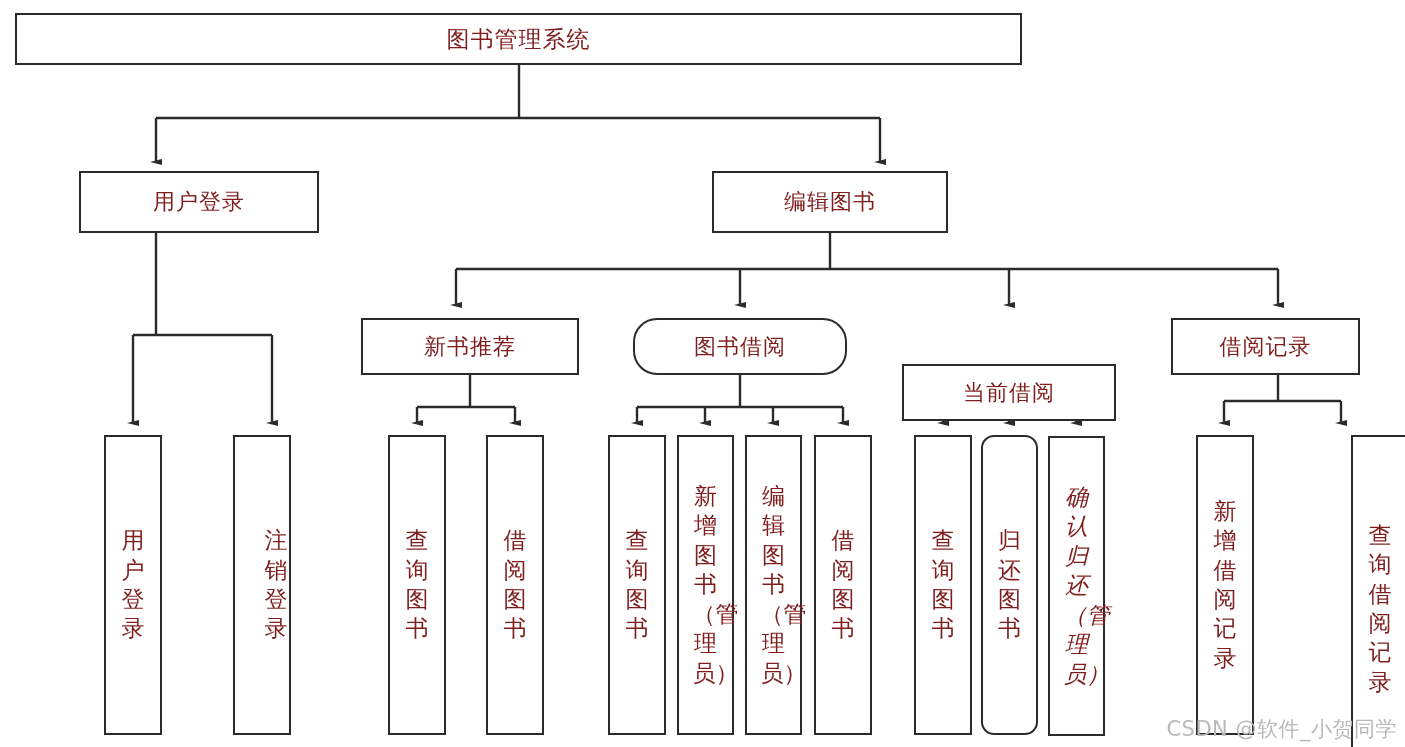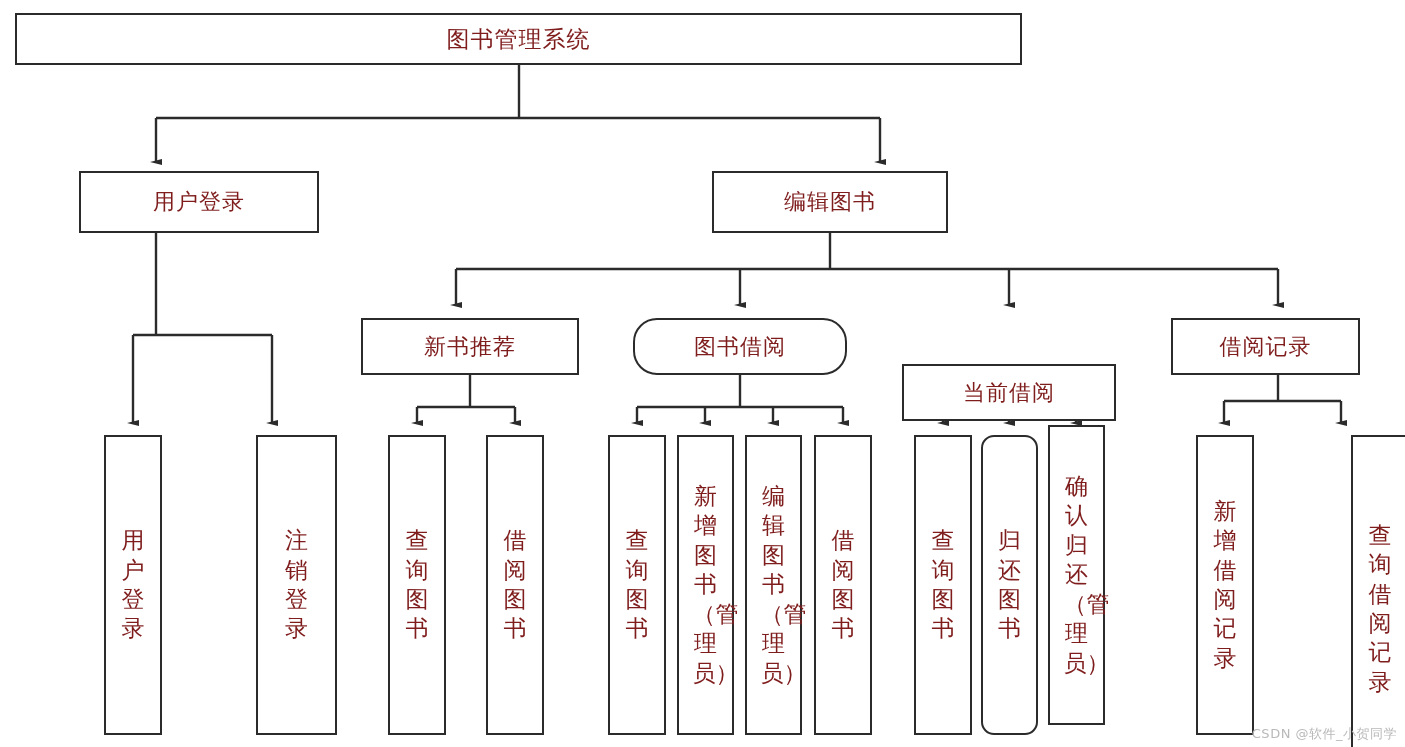--- a/index.html
+++ b/index.html
@@ -60,21 +60,21 @@
     line-height: 1.28;
     width: 26px;
     word-break: break-all;
     white-space: normal;
     text-align: center;
   }
   .watermark {
     position: absolute;
     right: 8px;
     bottom: 4px;
-    font-size: 13px;
+    font-size: 21px;
     color: #b9b9b9;
     letter-spacing: 0.5px;
     white-space: nowrap;
     user-select: none;
   }
 </style>
 </head>
 <body>
 
 <div id="canvas">
@@ -151,21 +151,21 @@
   <div class="node horiz" style="left:902px; top:318px; width:214px; height:57px;margin-top:46px;">
     <span class="label">当前借阅</span>
   </div>
   <div class="node horiz" style="left:1171px; top:318px; width:189px; height:57px;">
     <span class="label">借阅记录</span>
   </div>
 
   <div class="node vert" style="left:104px; top:435px; width:58px; height:300px;">
     <span class="label">用户登录</span>
   </div>
-  <div class="node vert" style="left:256px; top:435px; width:81px; height:300px;">
+  <div class="node vert" style="left:233px; top:435px; width:58px; height:300px;justify-content:flex-end;">
     <span class="label">注销登录</span>
   </div>
 
   <div class="node vert" style="left:388px; top:435px; width:58px; height:300px;">
     <span class="label">查询图书</span>
   </div>
   <div class="node vert" style="left:486px; top:435px; width:58px; height:300px;">
     <span class="label">借阅图书</span>
   </div>
 
@@ -181,21 +181,21 @@
   <div class="node vert" style="left:814px; top:435px; width:58px; height:300px;">
     <span class="label">借阅图书</span>
   </div>
 
   <div class="node vert" style="left:914px; top:435px; width:58px; height:300px;">
     <span class="label">查询图书</span>
   </div>
   <div class="node vert" style="left:981px; top:435px; width:57px; height:300px;border-radius:13px;">
     <span class="label">归还图书</span>
   </div>
-  <div class="node vert" style="left:1048px; top:425px; width:57px; height:300px;">
+  <div class="node vert" style="left:1048px; top:436px; width:57px; height:300px;font-style:italic;">
     <span class="label">确认归还（管理员）</span>
   </div>
 
   <div class="node vert" style="left:1196px; top:435px; width:58px; height:300px;align-items:center;">
     <span class="label">新增借阅记录</span>
   </div>
   <div class="node vert" style="left:1351px; top:435px; width:58px; height:348px;">
     <span class="label">查询借阅记录</span>
   </div>
 

